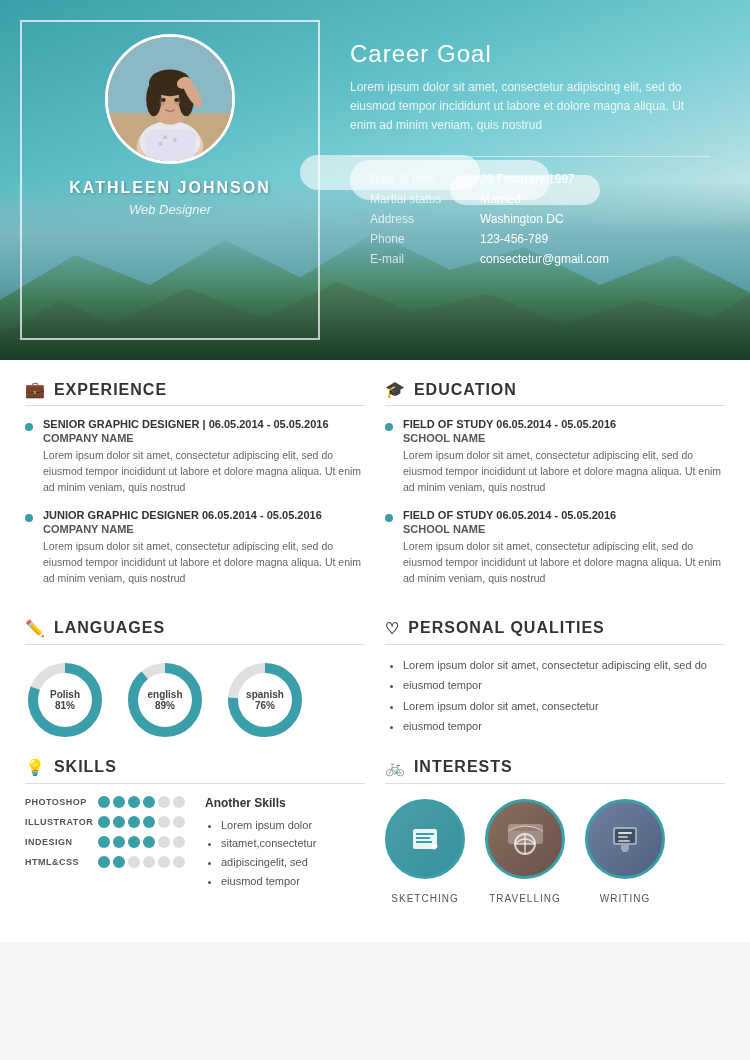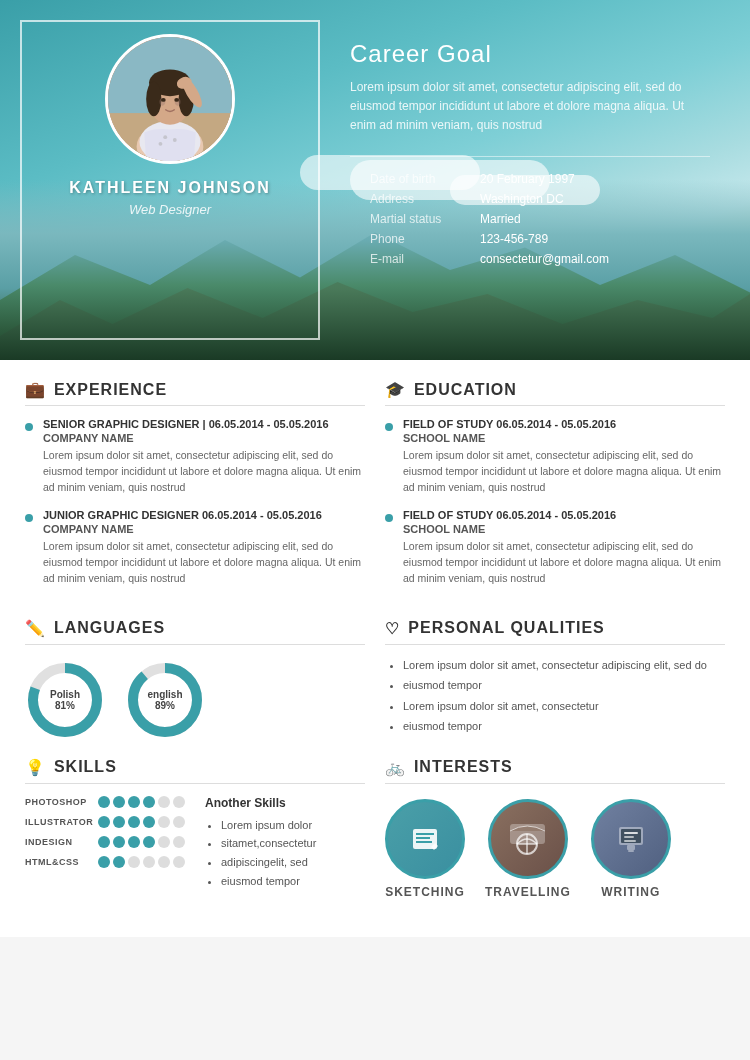--- a/index.html
+++ b/index.html
@@ -343,25 +343,26 @@
     }
     .interest-icon-inner {
       width: 100%;
       height: 100%;
       display: flex;
       align-items: center;
       justify-content: center;
       font-size: 28px;
     }
     .interest-label {
-      font-size: 12px;
+      font-size: 10px;
       letter-spacing: 1px;
       color: #555;
       text-transform: uppercase;
-      font-weight: 700;
+      font-weight: 400;
+      margin-top: 8px;
     }
 
     .section-separator { margin: 18px 0; }
   </style>
 </head>
 <body>
 
 <div class="header">
 
   <div class="header-mountains"></div>
@@ -417,26 +418,26 @@
   <div class="header-right">
     <div class="career-goal-title">Career Goal</div>
     <div class="career-goal-text">Lorem ipsum dolor sit amet, consectetur adipiscing elit, sed do eiusmod tempor incididunt ut labore et dolore magna aliqua. Ut enim ad minim veniam, quis nostrud</div>
     <hr class="divider-line">
     <div class="info-table">
       <div class="info-row">
         <span class="info-label">Date of birth</span>
         <span class="info-value">20 February 1997</span>
       </div>
       <div class="info-row">
+        <span class="info-label">Martial status</span>
+        <span class="info-value">Married</span>
+      </div>
+      <div class="info-row">
         <span class="info-label">Address</span>
         <span class="info-value">Washington DC</span>
-      </div>
-      <div class="info-row">
-        <span class="info-label">Martial status</span>
-        <span class="info-value">Married</span>
       </div>
       <div class="info-row">
         <span class="info-label">Phone</span>
         <span class="info-value">123-456-789</span>
       </div>
       <div class="info-row">
         <span class="info-label">E-mail</span>
         <span class="info-value">consectetur@gmail.com</span>
       </div>
     </div>
@@ -526,20 +527,32 @@
               <circle cx="40" cy="40" r="32" fill="none" stroke="#e0e0e0" stroke-width="10"></circle>
               <circle cx="40" cy="40" r="32" fill="none" stroke="#3a9fa8" stroke-width="10" stroke-dasharray="178.8 200.96" stroke-dashoffset="0"></circle>
             </svg>
             <div class="lang-label">
               <span class="lang-name">english</span>
               <span class="lang-pct">89%</span>
             </div>
           </div>
         </div>
 
+        <div class="lang-circle-wrap">
+          <div class="lang-chart">
+            <svg width="80" height="80" viewBox="0 0 80 80">
+              <circle cx="40" cy="40" r="32" fill="none" stroke="#e0e0e0" stroke-width="10"></circle>
+              <circle cx="40" cy="40" r="32" fill="none" stroke="#3a9fa8" stroke-width="10" stroke-dasharray="152.7 200.96" stroke-dashoffset="0"></circle>
+            </svg>
+            <div class="lang-label">
+              <span class="lang-name">spanish</span>
+              <span class="lang-pct">76%</span>
+            </div>
+          </div>
+        </div>
       </div>
     </div>
 
     <div class="col-right">
       <div class="section-title">
         <span class="section-icon">♡</span>
         <span>PERSONAL QUALITIES</span>
       </div>
       <ul class="qualities-list">
         <li>Lorem ipsum dolor sit amet, consectetur adipiscing elit, sed do</li>

